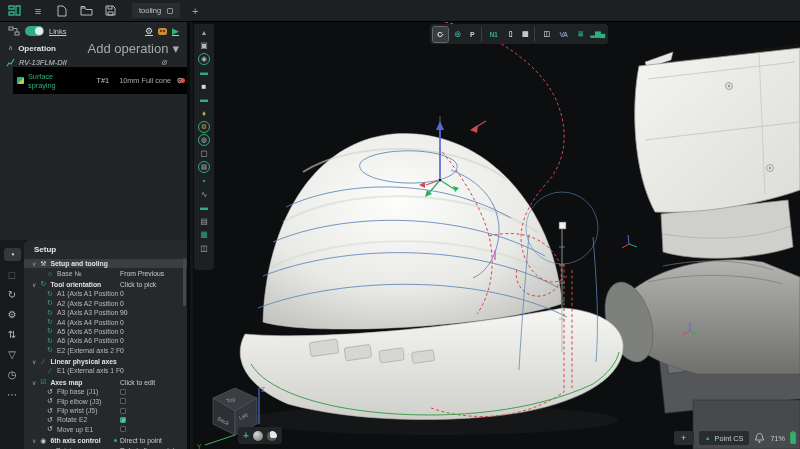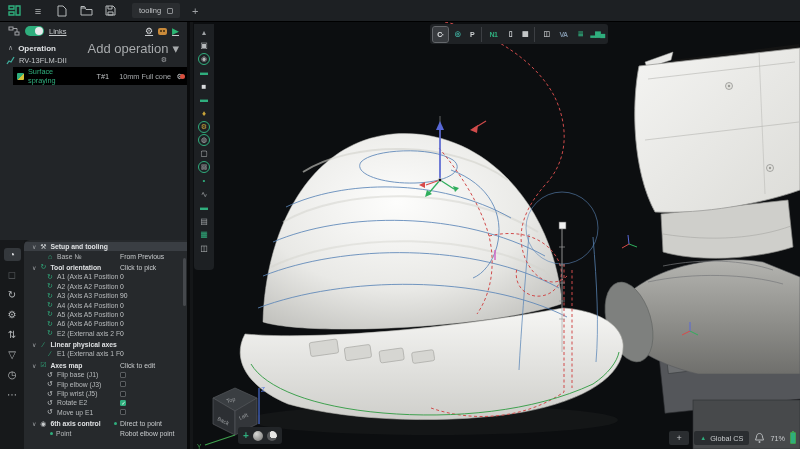--- a/index.html
+++ b/index.html
@@ -24,24 +24,24 @@
   .linkslabel{font-size:7.5px;color:#c8cbcd;}
   .lr-sp{flex:1;}
   .gear{color:#d8dadc;font-size:9px;}
   .robothead{width:9px;height:7px;background:#c98a3a;border-radius:2px;position:relative;}
   .robothead:after{content:"";position:absolute;left:2px;top:2px;width:2px;height:2px;border-radius:50%;background:#3a2a10;box-shadow:3px 0 0 #3a2a10;}
   .play{color:#2bb673;font-size:9px;}
   .opheader{display:flex;align-items:center;gap:5px;padding:4px 8px;height:16px;}
   .opheader .chevup{font-size:7px;color:#9fa2a5;}
   .opheader .t{font-size:8px;font-weight:bold;color:#dfe1e3;}
   .addop{font-size:13px;color:#a8abad;display:flex;gap:4px;align-items:center;}
-  .trow{display:flex;align-items:flex-start;gap:4px;height:11px;padding:0 6px;font-size:7.5px;position:relative;}
+  .trow{display:flex;align-items:flex-end;gap:4px;height:11px;padding:0 6px;font-size:7.5px;position:relative;font-style:italic;}
   .trow .glabel{color:#c5c8ca;}
   .trow .rgear{position:absolute;right:20px;color:#9fa2a5;font-size:7px;}
-  .sprayrow{background:#000;margin-left:13px;height:18px;display:flex;align-items:center;gap:4px;padding:0 4px;font-size:7.3px;position:relative;}
+  .sprayrow{background:#000;margin-left:13px;height:27px;display:flex;align-items:center;gap:4px;padding:0 4px;font-size:7.3px;position:relative;}
   .sprayrow .opname{color:#2fae7d;}
   .sprayrow .tnum{color:#c0c3c5;margin-left:19px;}
   .sprayrow .tdesc{color:#a8abad;margin-left:6px;white-space:nowrap;overflow:hidden;max-width:62px;}
   .sprayicon{width:7px;height:7px;background:linear-gradient(135deg,#2fae7d 55%,#d4c23a 55%);border-radius:1px;flex:none;}
   .reddot{width:5px;height:5px;border-radius:50%;background:#d9503f;position:absolute;right:2px;}
 
   
   .lstrip{position:absolute;left:0;top:240px;width:24px;height:209px;background:#17191b;display:flex;flex-direction:column;align-items:center;padding-top:8px;gap:7px;}
   .lstrip .li{width:17px;height:13px;display:flex;align-items:center;justify-content:center;font-size:10px;}
   .lstrip .li.sel{background:#34383c;border-radius:3px;}
@@ -172,20 +172,21 @@
       <span class="li" style="color: rgb(182, 185, 187);">⇅</span>
 
       <span class="li" style="color: rgb(182, 185, 187);">▽</span>
 
       <span class="li" style="color: rgb(182, 185, 187);">◷</span>
 
       <span class="li" style="color: rgb(182, 185, 187);">⋯</span>
     </div>
 
   <div class="setup">
+    <div class="title">Setup</div>
     <div>
 
         <div class="srow sec hl">
           <span class="chev">∨</span>
           <span class="ricn" style="color: rgb(207, 210, 212);">⚒</span>
 
           <span class="rlbl">Setup and tooling</span>
 
         </div>
 
@@ -576,21 +577,21 @@
     <div class="minibar">
       <span class="fit">+</span>
       <span class="sphere"></span>
       <span class="sphere b"></span>
     </div>
 
     <div class="statusbar">
       <span class="sb-plus">+</span>
       <span class="cspill">
         <span class="tri">▲</span>
-        <span>Global CS</span>
+        <span>Point CS</span>
       </span>
       <svg width="11" height="12" viewBox="0 0 11 12">
           <path d="M5.5,1.5 C7.5,1.5 8.5,3 8.5,5 L9.5,8 H1.5 L2.5,5 C2.5,3 3.5,1.5 5.5,1.5 Z" fill="none" stroke="#b6b9bb" stroke-width="1"></path>
           <circle cx="5.5" cy="10" r="1" fill="#b6b9bb"></circle>
         </svg>
       <span class="zoomtxt">71%</span>
       <span class="battery"></span>
     </div>
   </div>
 </div>

